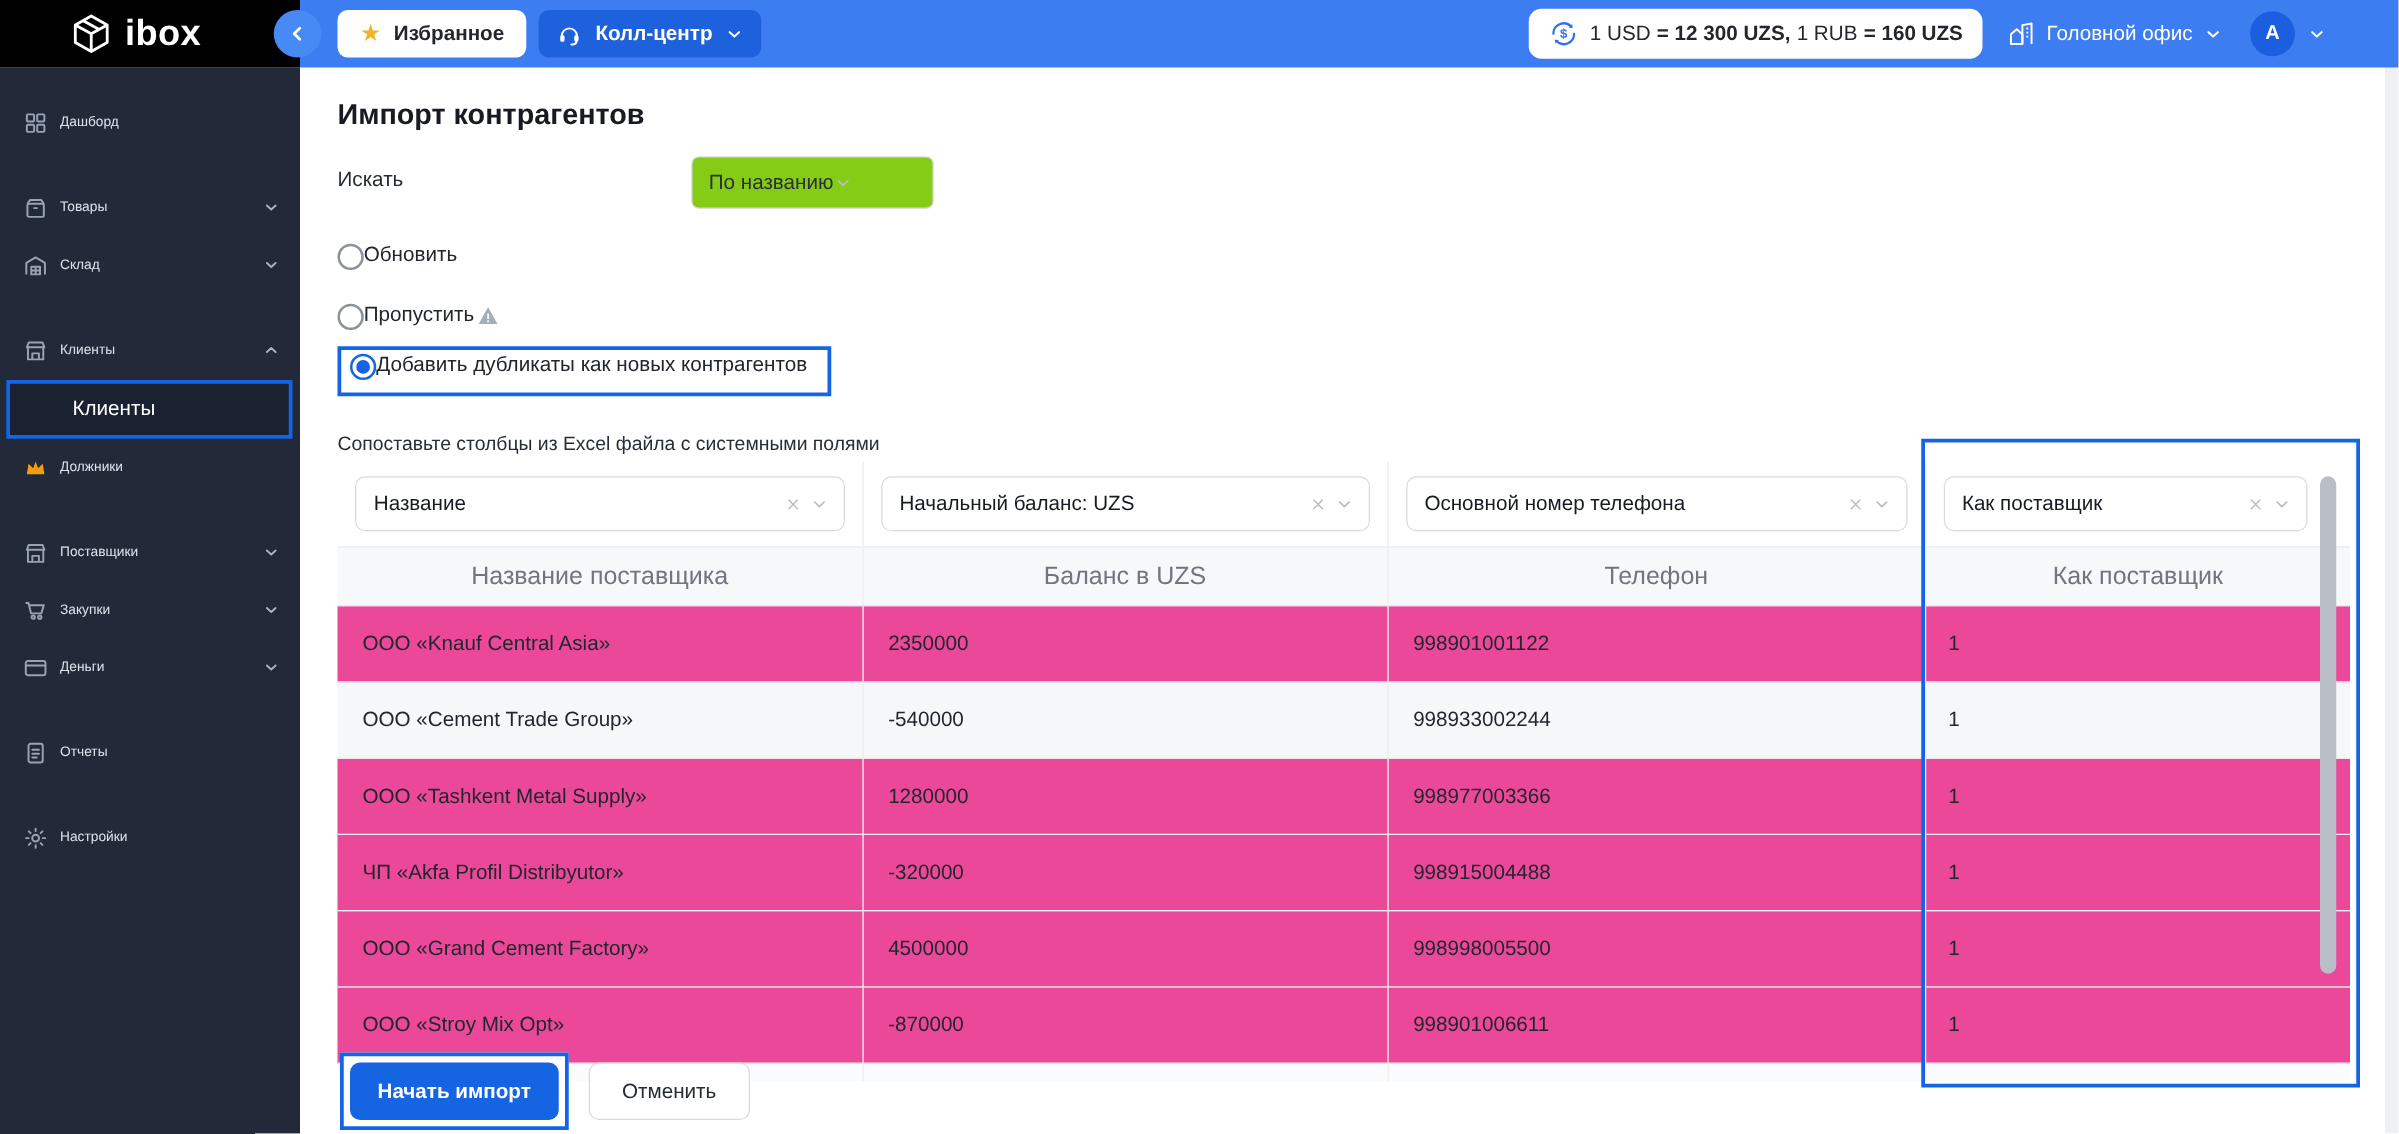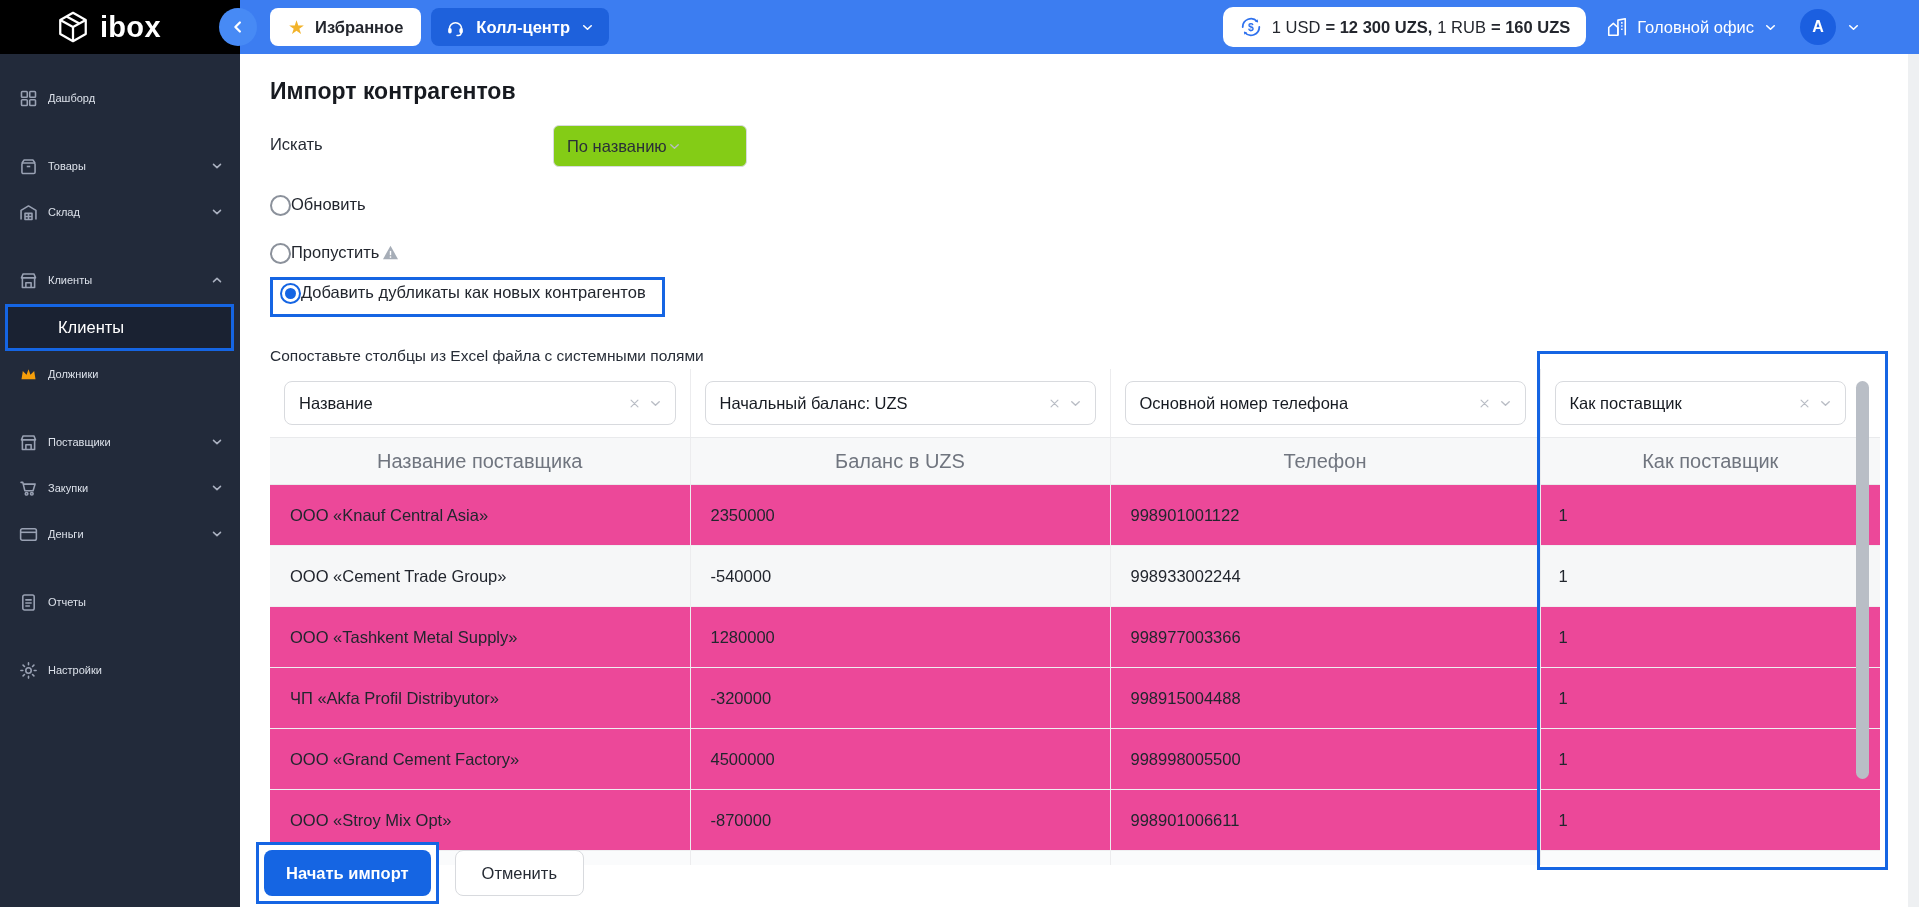--- a/index.html
+++ b/index.html
@@ -62,21 +62,21 @@
   .fico { margin-left:auto; display:flex; align-items:center; gap:6px; }
   tr.heads th { height:47px; background:#f7f8f9; font-weight:400; font-size:20px; color:#70757f; border-bottom:1px solid #e9eaec; text-align:center; }
   tbody.data td { height:61px; font-size:16.5px; color:#22262e; padding-left:20px; border-bottom:1px solid #efeff1; background:#ec4899; vertical-align:middle; }
   tbody.data td.sup { padding-left:18px; }
   tbody.data tr.alt td { background:#f6f7f8; }
   tr.strip td { height:14px; background:#fafbfc; border-bottom:none; padding:0; }
   .col-highlight { position:absolute; left:1267px; top:-18px; width:351px; height:519px; border:3px solid #1565e3; pointer-events:none; z-index:3; }
   .tbl-thumb { position:absolute; left:1586px; top:12px; width:13px; height:398px; background:#b9bec6; border-radius:7px; z-index:2; cursor:pointer; }
 
   
-  .actions { position:absolute; left:16px; top:788px; display:flex; align-items:center; gap:16px; z-index:4; }
+  .actions { position:absolute; left:32px; top:788px; display:flex; align-items:center; gap:16px; z-index:4; }
   .btn-highlight { border:3px solid #1565e3; padding:5px; background:#fff; }
   .btn { font-size:16.5px; border-radius:8px; height:46px; padding:0 22px; cursor:pointer; font-family:inherit; }
   .btn.primary { background:#1565e3; color:#fff; font-weight:700; border:none; }
   .btn.ghost { background:#fff; color:#262b34; border:1px solid #d8dade; font-weight:400; padding:0 26px; }
 
   .win-scroll { position:absolute; right:0; top:54px; bottom:0; width:11px; background:#eef0f2; z-index:9; }
 
   svg { display:block; }
 </style>
 </head>

